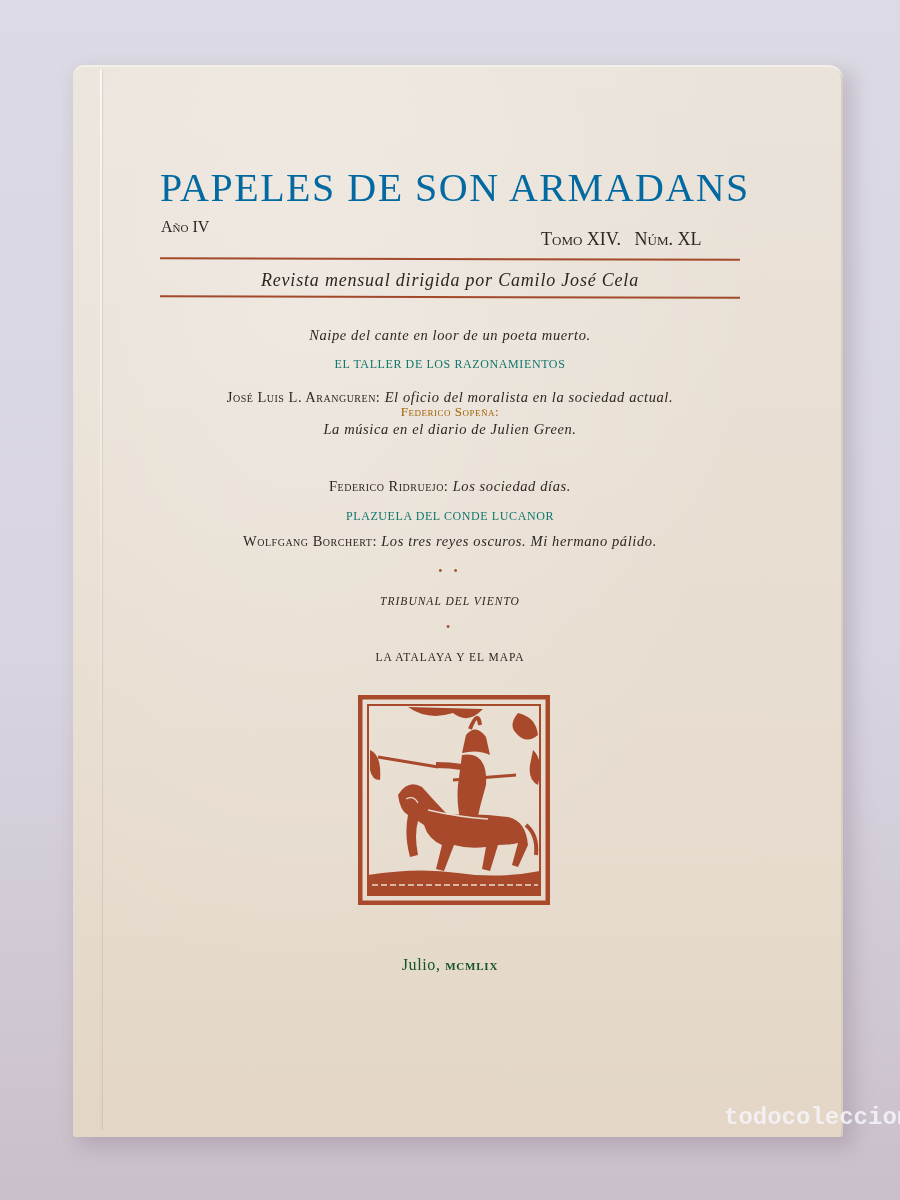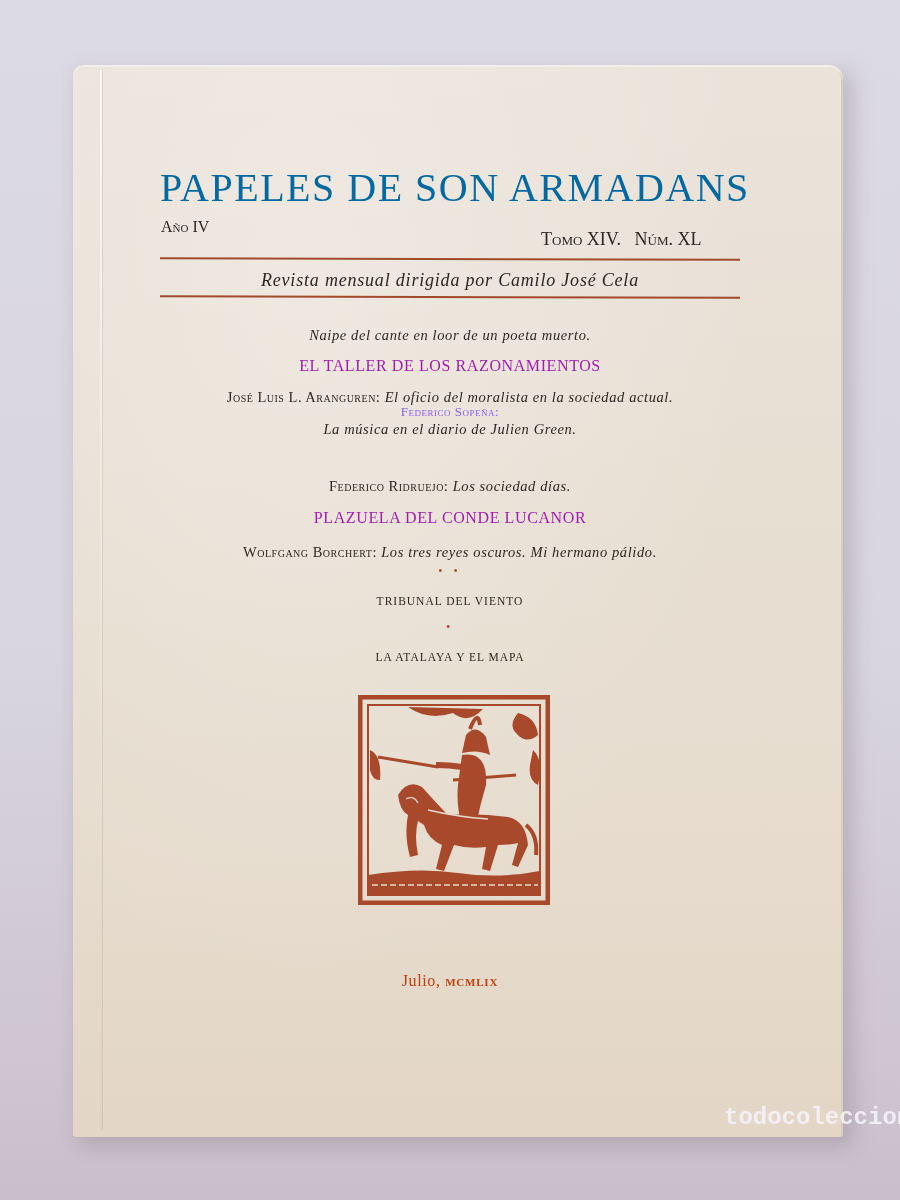--- a/index.html
+++ b/index.html
@@ -24,21 +24,21 @@
   }
   .spine-fold {
     position:absolute; left:100px; top:70px; width:2px; height:1060px;
     background: linear-gradient(180deg, rgba(255,255,255,0.7), rgba(220,205,190,0.6));
     box-shadow: 1px 0 0 rgba(190,170,150,0.35);
   }
   .cover {
     position:absolute; left:0; top:0; width:900px; height:1200px;
     color:#2e2622;
   }
-  .rust { color:#8b5cf6; }
+  .rust { color:#a16207; }
   .title {
     position:absolute; left:160px; top:164px; width:580px;
     font-family:"Liberation Serif", serif; font-size:40px; letter-spacing:1.5px;
     color:#0369a1; white-space:nowrap;
   }
   .ano {
     position:absolute; left:161px; top:218px;
     font-family:"Liberation Serif", serif; font-size:16px;
   }
   .ano .sc, .tomo .sc { font-variant: small-caps; }
@@ -51,21 +51,21 @@
   }
   .subtitle {
     position:absolute; left:160px; top:270px; width:580px; text-align:center;
     font-family:"Liberation Serif", serif; font-style:italic; font-size:18px; letter-spacing:0.8px;
   }
   .center-block {
     position:absolute; left:160px; width:580px; text-align:center;
     font-family:"Liberation Serif", serif; white-space:nowrap;
   }
   .italic { font-style:italic; }
-  .sec-head { color:#a21caf; font-size:16px; letter-spacing:0.6px; }
+  .sec-head { color:#0f766e; font-size:12px; letter-spacing:0.6px; }
   .author { font-variant: small-caps; letter-spacing:0.5px; }
   .line { font-size:14.5px; letter-spacing:0.6px; }
   .dots { color:#a24a2b; font-size:12px; letter-spacing:4px; }
   .small-head { font-size:11.5px; letter-spacing:1px; }
   .woodcut {
     position:absolute; left:358px; top:695px; width:192px; height:210px;
   }
   .imprint {
     position:absolute; left:300px; top:950px; width:300px; text-align:center;
     font-family:"Liberation Serif", serif; font-size:16px; letter-spacing:0.6px;
@@ -109,27 +109,27 @@
     <span class="author rust" style="font-size:13px;">Federico Sopeña:</span>
   </div>
   <div class="center-block line italic" style="top:421px;">La música en el diario de Julien Green.</div>
 
   <div class="center-block line" style="top:478px;">
     <span class="author">Federico Ridruejo:</span>
     <span class="italic">Los sociedad días.</span>
   </div>
 
   <div class="center-block sec-head" style="top:509px;">PLAZUELA DEL CONDE LUCANOR</div>
-  <div class="center-block line" style="top:533px;margin-top:11px;">
+  <div class="center-block line" style="top:533px;">
     <span class="author">Wolfgang Borchert:</span>
     <span class="italic">Los tres reyes oscuros. Mi hermano pálido.</span>
   </div>
 
   <div class="center-block dots" style="top:564px;">• •</div>
-  <div class="center-block small-head" style="top:595px;">TRIBUNAL DEL VIENTO</div>
+  <div class="center-block small-head" style="top:595px;font-style:italic;">TRIBUNAL DEL VIENTO</div>
   <div class="center-block dots" style="top:620px;">•</div>
   <div class="center-block small-head" style="top:651px;">LA ATALAYA Y EL MAPA</div>
 
   <svg class="woodcut" viewBox="0 0 192 210" xmlns="http://www.w3.org/2000/svg">
     <rect x="2" y="2" width="188" height="206" fill="none" stroke="#a8492b" stroke-width="5"></rect>
     <rect x="10" y="10" width="172" height="190" fill="none" stroke="#a8492b" stroke-width="2"></rect>
 
     <path d="M50 12 Q70 26 95 18 Q110 30 125 14 Z" fill="#a8492b"></path>
     <path d="M160 18 Q178 22 180 40 Q168 50 158 38 Q150 30 160 18 Z" fill="#a8492b"></path>
     <path d="M175 55 Q186 65 180 90 Q170 85 172 70 Z" fill="#a8492b"></path>
@@ -147,20 +147,20 @@
     <path d="M104 60 Q130 56 128 90 Q122 110 118 130 L104 132 Q98 110 100 90 Z" fill="#a8492b"></path>
     <path d="M78 70 Q92 70 104 72" stroke="#a8492b" stroke-width="6" fill="none"></path>
 
     <path d="M40 100 Q50 84 64 92 Q80 110 90 120 Q120 118 150 122 Q168 126 170 150 L160 172 L154 170 L160 148 Q150 150 140 150 L132 176 L124 174 L128 152 Q110 154 96 150 L86 176 L78 174 L84 150 Q70 144 66 130 L60 126 Q56 140 60 160 L52 162 Q46 140 50 120 Q42 116 40 100 Z" fill="#a8492b"></path>
     <path d="M168 130 Q180 140 178 160" stroke="#a8492b" stroke-width="4" fill="none"></path>
     <path d="M70 115 Q100 122 130 124" stroke="#e6dbcd" stroke-width="1.5" fill="none"></path>
     <path d="M48 104 Q56 100 60 108" stroke="#e6dbcd" stroke-width="1.2" fill="none"></path>
   </svg>
 
   <div class="imprint">
-    <div style="margin-top:22px; color:#c2410c;">
+    <div style="margin-top:6px; color:#14532d;">
       <span>Julio,</span>
       <span style="font-size:11px; font-weight:bold; letter-spacing:0.8px;">MCMLIX</span>
     </div>
   </div>
 </div>
 
 <div class="watermark">todocoleccion</div>
 
 </body></html>

